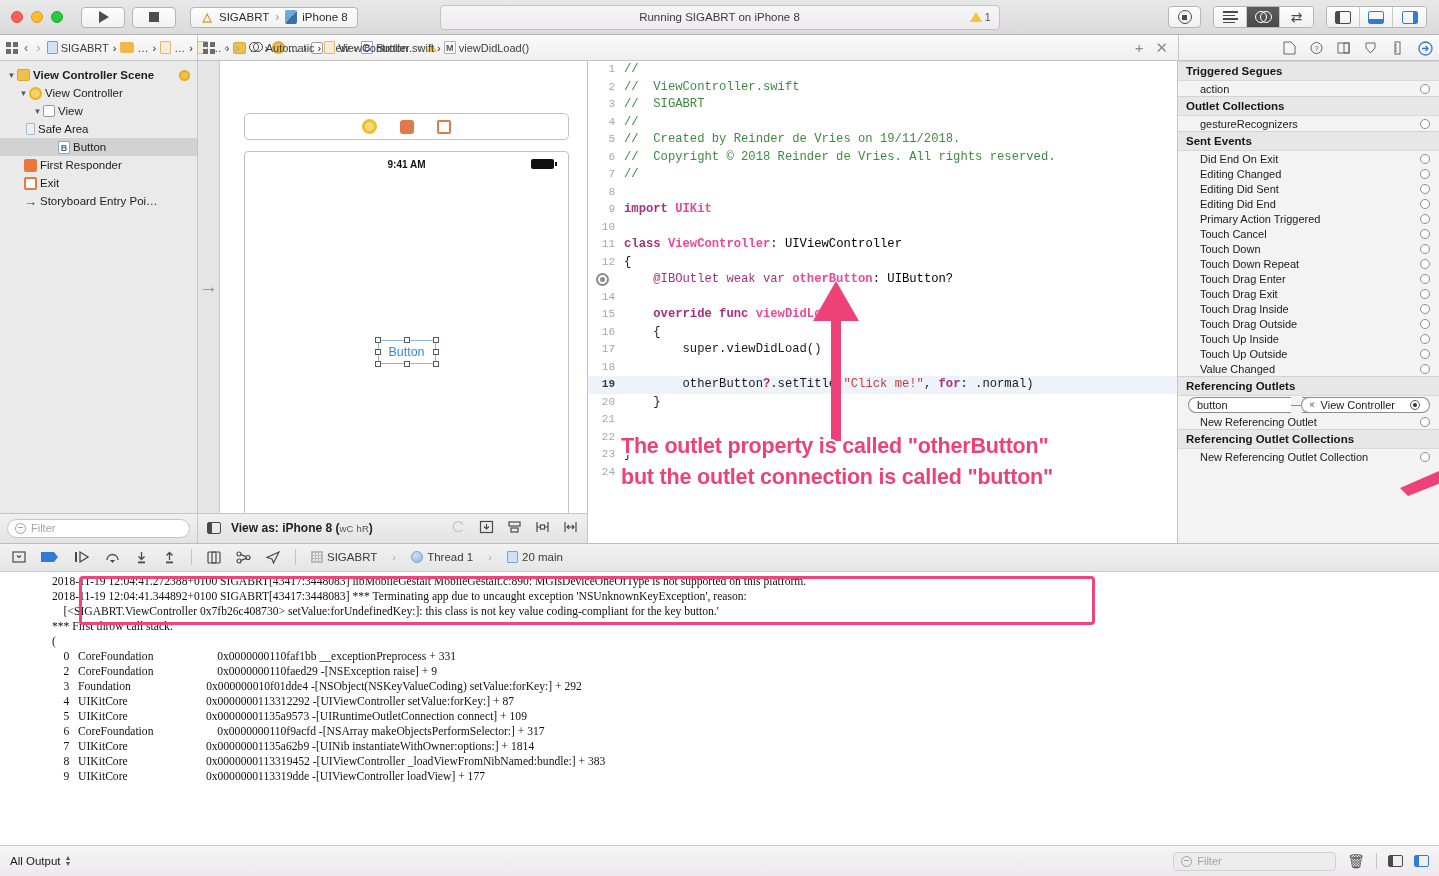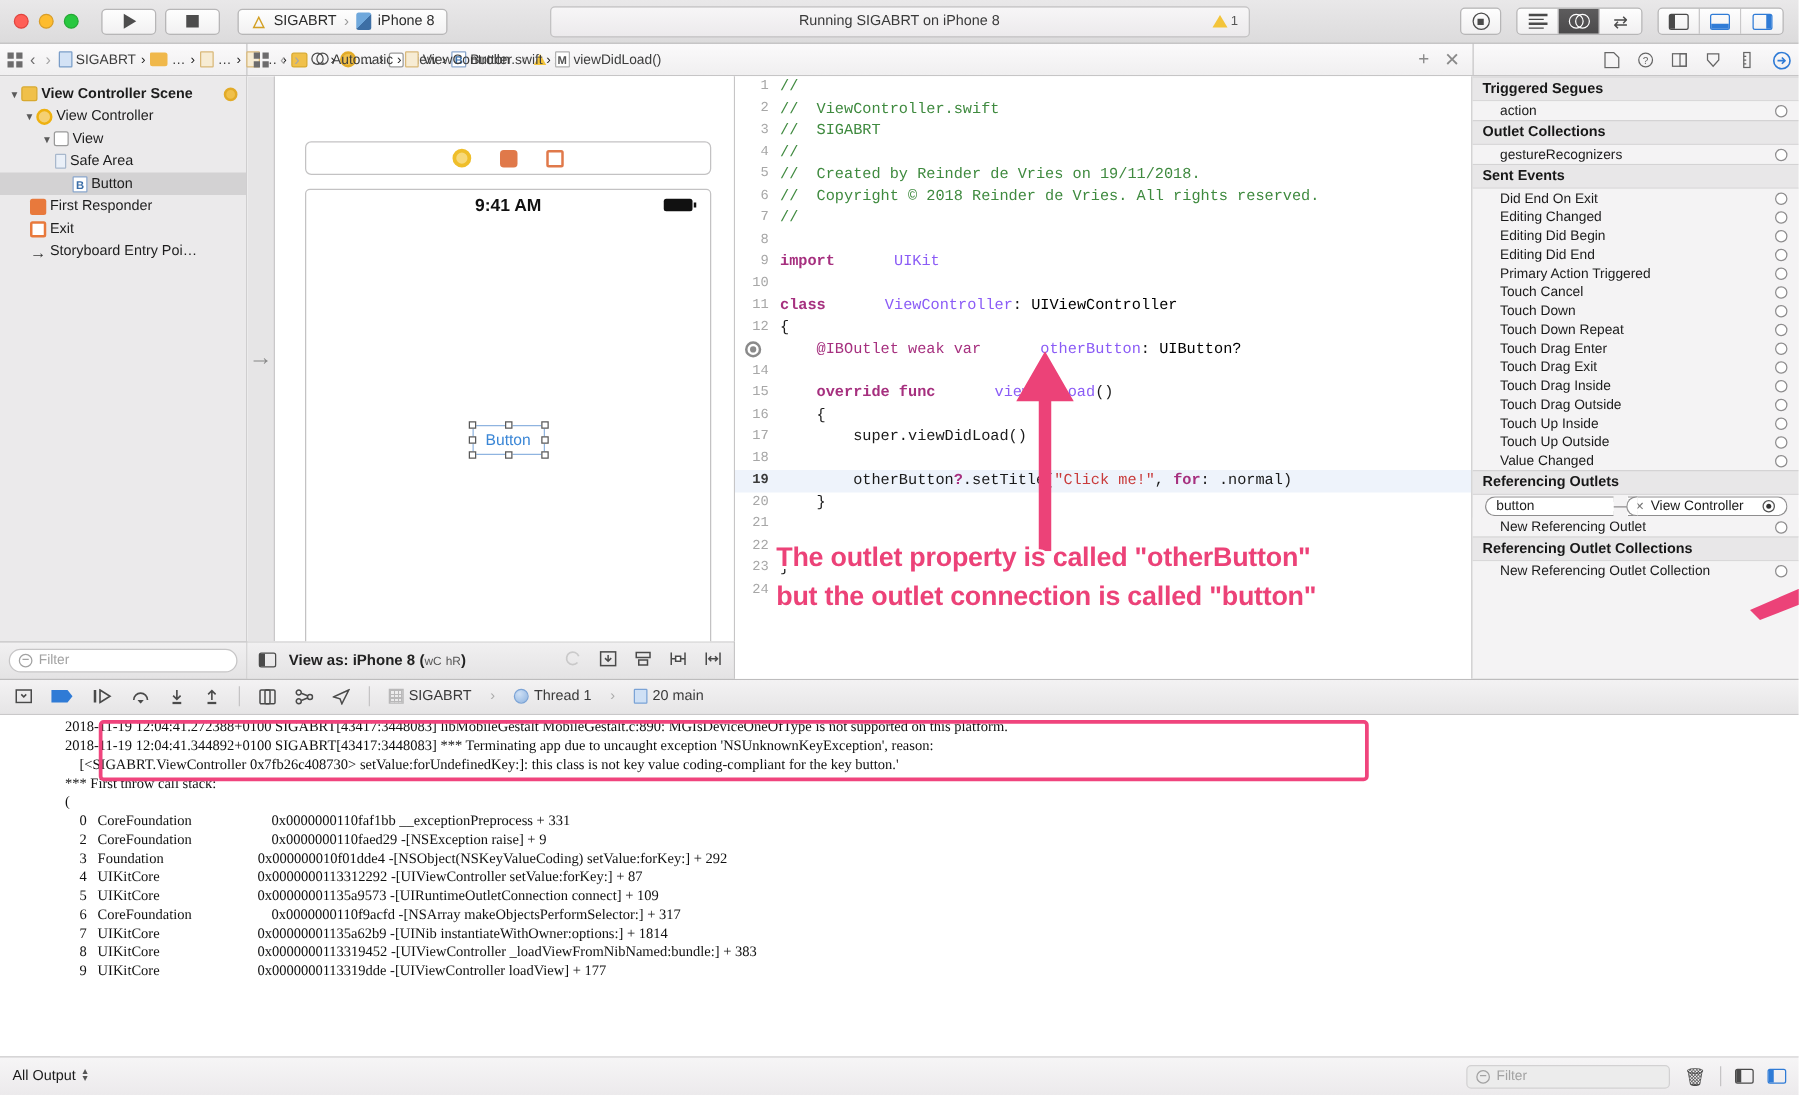--- a/index.html
+++ b/index.html
@@ -196,21 +196,21 @@
   }
   .d-vc { width: 15px; height: 15px; border-radius: 50%; background: #f7d97a; border: 3px solid #efbe2a; }
   .d-fr { width: 14px; height: 14px; background: #e0794a; border-radius: 3px; }
   .d-ex { width: 14px; height: 14px; background: #fff; border: 2.5px solid #e0794a; border-radius: 2px; }
   .devframe {
     position: absolute; left: 24px; top: 90px; width: 325px; height: 478px;
     background: #fff; border: 1px solid #c3c2c3; border-radius: 4px; overflow: hidden;
   }
   .devstatus { height: 24px; display: flex; align-items: center; position: relative; }
   .devtime { position: absolute; left: 50%; transform: translateX(-50%);
-    font-size: 14px; font-weight: bold; color: #111; }
+    font-size: 10px; font-weight: bold; color: #111; }
   .devbatt { position: absolute; right: 14px; width: 23px; height: 10px; background: #111; border-radius: 2px; }
   .devbatt::after { content:''; position: absolute; right: -3px; top: 3px; width: 2px; height: 4px; background:#111; }
   .sel-button {
     position: absolute; left: 50%; top: 188px; transform: translateX(-50%);
     display: flex; align-items: center; justify-content: center;
     width: 58px; height: 24px; color: #3a86d6; font-size: 12.5px;
   }
   .sel-box { position: absolute; left: 0; top: 0; right: 0; bottom: 0; border: 1px solid #8fb4e0; }
   .handle { position: absolute; width: 6px; height: 6px; background: #fff; border: 1px solid #5a5a5a; }
 
@@ -234,21 +234,21 @@
   .cline { display: flex; height: 17.5px; align-items: center; position: relative; }
   .cline.hl { background: #eef3fb; }
   .lnum { width: 36px; text-align: right; padding-right: 9px; color: #a7a7a7; font-size: 11px;
     flex: 0 0 36px; font-family: "Liberation Mono", monospace; }
   .lnum.bold { color: #3a3a3a; font-weight: bold; }
   .ctext { white-space: pre; color: #1a1a1a; }
   .k-com { color: #3f8a3f; }
   .k-kw { color: #a6307f; font-weight: bold; }
   .k-type { color: #000000; }
   .k-str { color: #c93b3b; }
-  .k-fn { color: #8b5cf6; font-weight: normal; margin-left: 40px; }
+  .k-fn { color: #ec4899; font-weight: bold; }
   .k-attr { color: #a6307f; }
   .bp-mark { position: absolute; left: 8px; width: 13px; height: 13px; border-radius: 50%;
     border: 2px solid #8a8a8a; display: flex; align-items: center; justify-content: center; }
   .bp-mark i { width: 5px; height: 5px; border-radius: 50%; background: #8a8a8a; }
 
   
   .anno { position: absolute; left: 33px; top: 370px; z-index: 20;
     font-family: "Liberation Sans", sans-serif; font-weight: bold; font-size: 21.5px;
     color: #ec4278; line-height: 31px; letter-spacing: -0.2px;
     text-shadow: 1.5px 1.5px 0 #fff, -1.5px 1.5px 0 #fff, 1.5px -1.5px 0 #fff, -1.5px -1.5px 0 #fff,
@@ -549,21 +549,21 @@
           <span class="ic-vcnode"></span>
           <span class="tlabel">View Controller</span>
         </div>
 
         <div class="tnode" style="padding-left:32px">
           <span class="disc">▼</span>
           <span class="ic-viewnode"></span>
           <span class="tlabel">View</span>
         </div>
 
-        <div class="tnode" style="padding-left:44px">
+        <div class="tnode" style="padding-left:26px">
           <span class="ic-safe"></span>
           <span class="tlabel">Safe Area</span>
         </div>
 
         <div class="tnode sel" style="padding-left:58px">
           <span class="ic-btnnode">B</span>
           <span class="tlabel">Button</span>
         </div>
 
         <div class="tnode" style="padding-left:24px">
@@ -794,21 +794,21 @@
         <div class="insp-head">Sent Events</div>
         <div class="insp-row">
           <span>Did End On Exit</span>
           <span class="conn-dot"></span>
         </div>
         <div class="insp-row">
           <span>Editing Changed</span>
           <span class="conn-dot"></span>
         </div>
         <div class="insp-row">
-          <span>Editing Did Begin</span>
+          <span>Editing Did Sent</span>
           <span class="conn-dot"></span>
         </div>
         <div class="insp-row">
           <span>Editing Did End</span>
           <span class="conn-dot"></span>
         </div>
         <div class="insp-row">
           <span>Primary Action Triggered</span>
           <span class="conn-dot"></span>
         </div>

